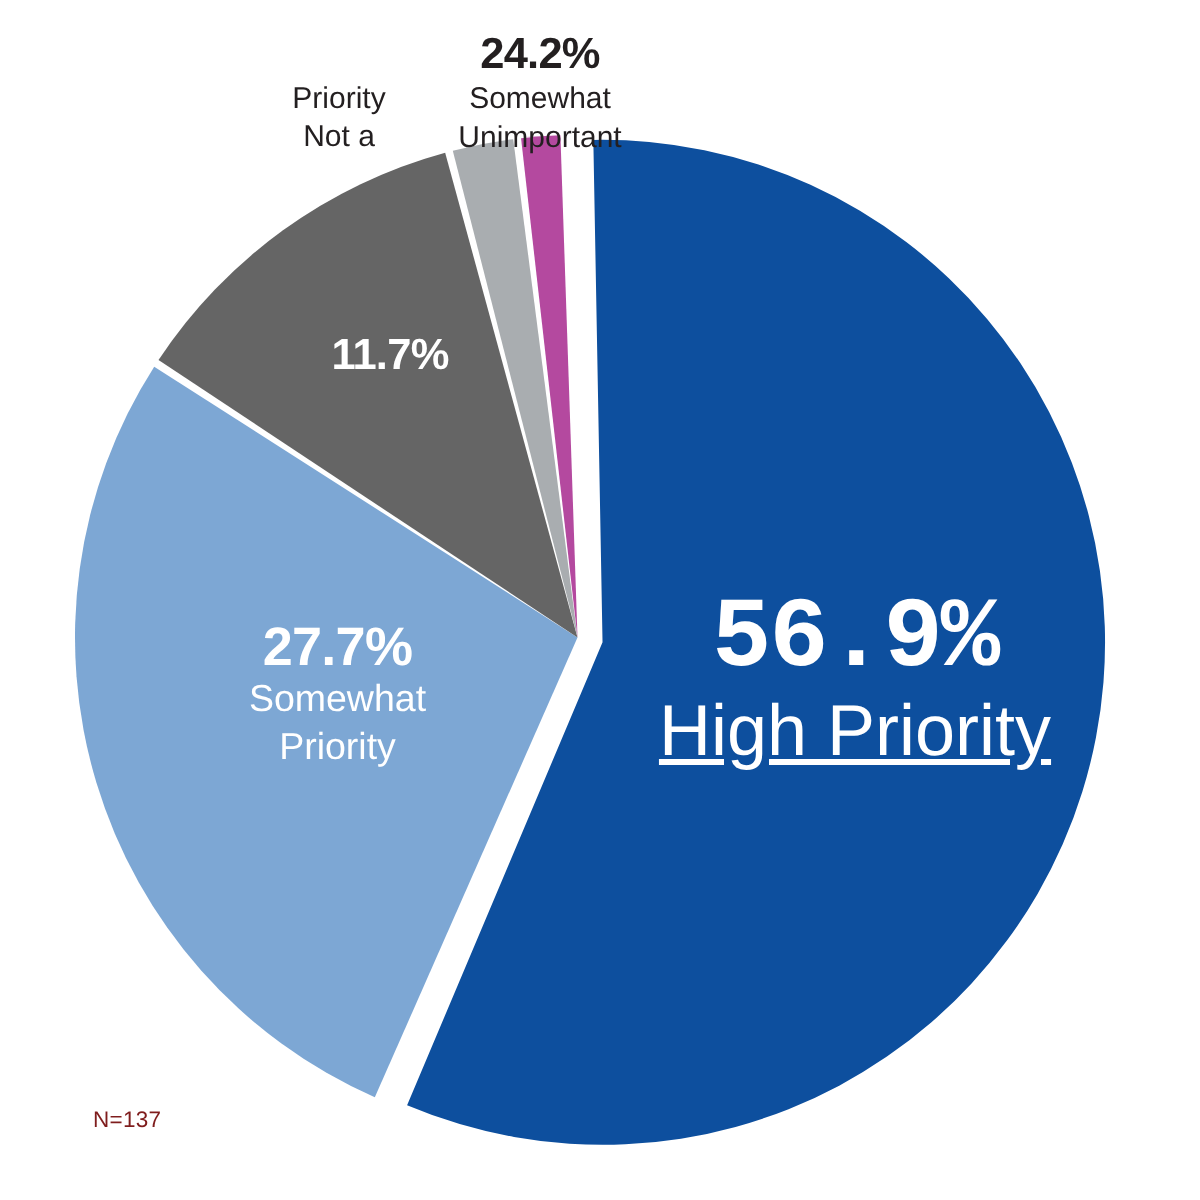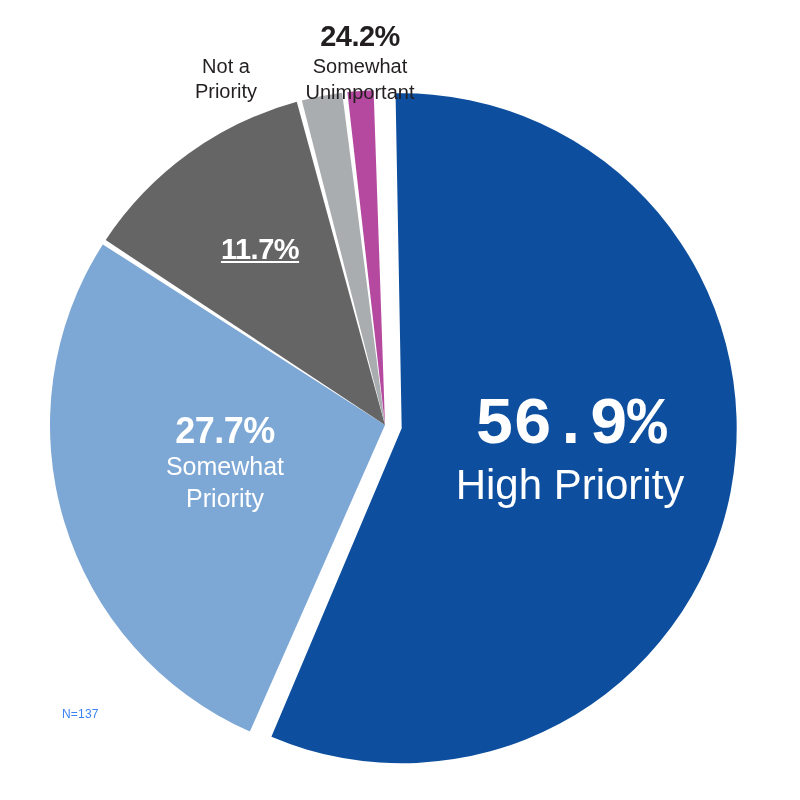--- a/index.html
+++ b/index.html
@@ -55,41 +55,41 @@
     left: 420px;
     top: 392px;
     width: 300px;
   }
   #label-high-priority .pct {
     font-size: 66px;
     letter-spacing: -1.5px;
     font-family: Liberation Mono, monospace;
   }
   #label-high-priority .name {
-    font-size: 42px;
+    font-size: 48px;
     margin-top: 2px;
+    text-decoration: underline;
   }
   #label-somewhat-important {
     left: 130px;
     top: 412px;
     width: 190px;
   }
   #label-somewhat-important .pct {
     font-size: 36px;
   }
   #label-somewhat-important .name {
     font-size: 25px;
     margin-top: 3px;
     line-height: 1.16;
   }
   #label-neutral {
     left: 192px;
-    top: 234px;
+    top: 222px;
     width: 136px;
-    text-decoration: underline;
   }
   #label-neutral .pct {
     font-size: 29px;
   }
   #label-neutral .name {
     font-size: 20px;
     margin-top: 2px;
   }
   
   .outside-label {
@@ -129,23 +129,23 @@
     font-size: 29px;
   }
   #label-somewhat-unimportant .name {
     font-size: 20px;
     margin-top: 3px;
   }
   
   #sample-size-note {
     position: absolute;
     left: 62px;
-    top: 707px;
-    font-size: 12px;
-    color: #3b82f6;
+    top: 738px;
+    font-size: 15px;
+    color: #7f1d1d;
     letter-spacing: 0.2px;
   }
 </style>
 </head>
 <body>
 
 <div id="chart-root">
 
   <svg class="pie-svg" viewBox="0 0 800 800">
     <g id="slice-group">
@@ -166,22 +166,22 @@
     <span class="pct">27.7%</span>
     <span class="name">Somewhat</span>
     <span class="name">Priority</span>
   </div>
 
   <div class="inside-label" id="label-neutral">
     <span class="pct">11.7%</span>
   </div>
 
   <div class="outside-label" id="label-not-a-priority">
+    <span class="name">Priority</span>
     <span class="name">Not a</span>
-    <span class="name">Priority</span>
   </div>
 
   <div class="outside-label" id="label-somewhat-unimportant">
     <span class="pct">24.2%</span>
     <span class="name">Somewhat</span>
     <span class="name">Unimportant</span>
   </div>
 
   <div id="sample-size-note">N=137</div>
 

